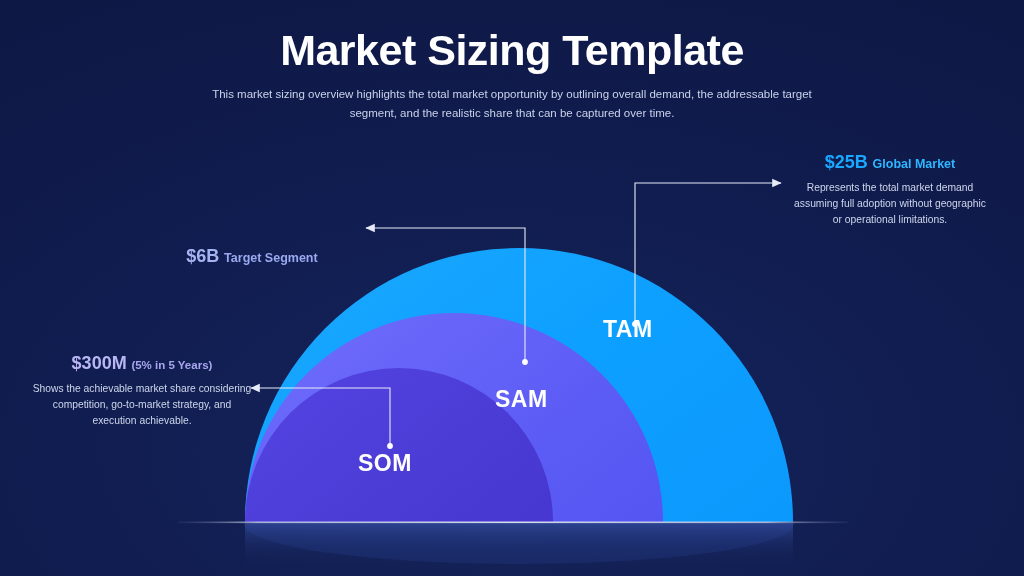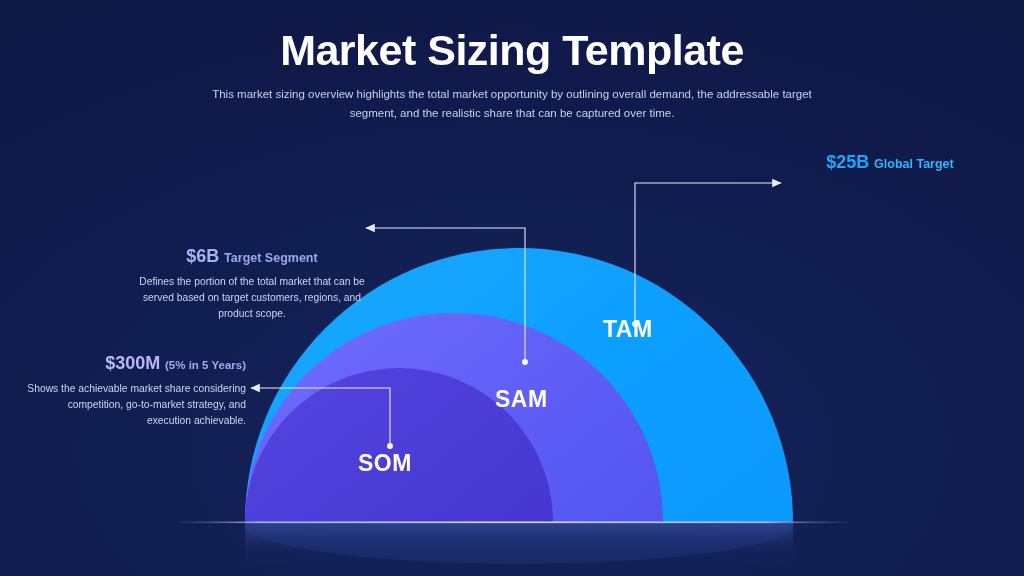--- a/index.html
+++ b/index.html
@@ -95,23 +95,23 @@
     top: 198px;
     left: 138px;
     width: 228px;
     text-align: center;
   }
   #callout-sam .headline { color: #a6b4f2; margin-top: 48px; }
   #callout-sam .headline .tagname { color: #9aa9ef; }
 
   #callout-som {
     top: 353px;
-    left: 22px;
+    left: 30px;
     width: 224px;
-    text-align: right;
+    text-align: center;
   }
   #callout-som .headline { color: #b9b6f5; }
   #callout-som .headline .sub { color: #a9a6ef; }
 
   
   .arch-label {
     position: absolute;
     color: #ffffff;
     font-weight: bold;
     letter-spacing: 0.5px;
@@ -197,30 +197,30 @@
     </g>
   </svg>
 
   <div class="arch-label" id="label-tam">TAM</div>
   <div class="arch-label" id="label-sam">SAM</div>
   <div class="arch-label" id="label-som">SOM</div>
 
   <div class="callout" id="callout-tam">
     <div class="headline">
       <span class="amount">$25B</span>
-      <span class="tagname">Global Target</span>
+      <span class="tagname">Global Market</span>
     </div>
+    <div class="body">Represents the total market demand assuming full adoption without geographic or operational limitations.</div>
   </div>
 
   <div class="callout" id="callout-sam">
     <div class="headline">
       <span class="amount">$6B</span>
       <span class="tagname">Target Segment</span>
     </div>
-    <div class="body">Defines the portion of the total market that can be served based on target customers, regions, and product scope.</div>
   </div>
 
   <div class="callout" id="callout-som">
     <div class="headline">
       <span class="amount">$300M</span>
       <span class="sub">(5% in 5 Years)</span>
     </div>
     <div class="body">Shows the achievable market share considering competition, go-to-market strategy, and execution achievable.</div>
   </div>
 

